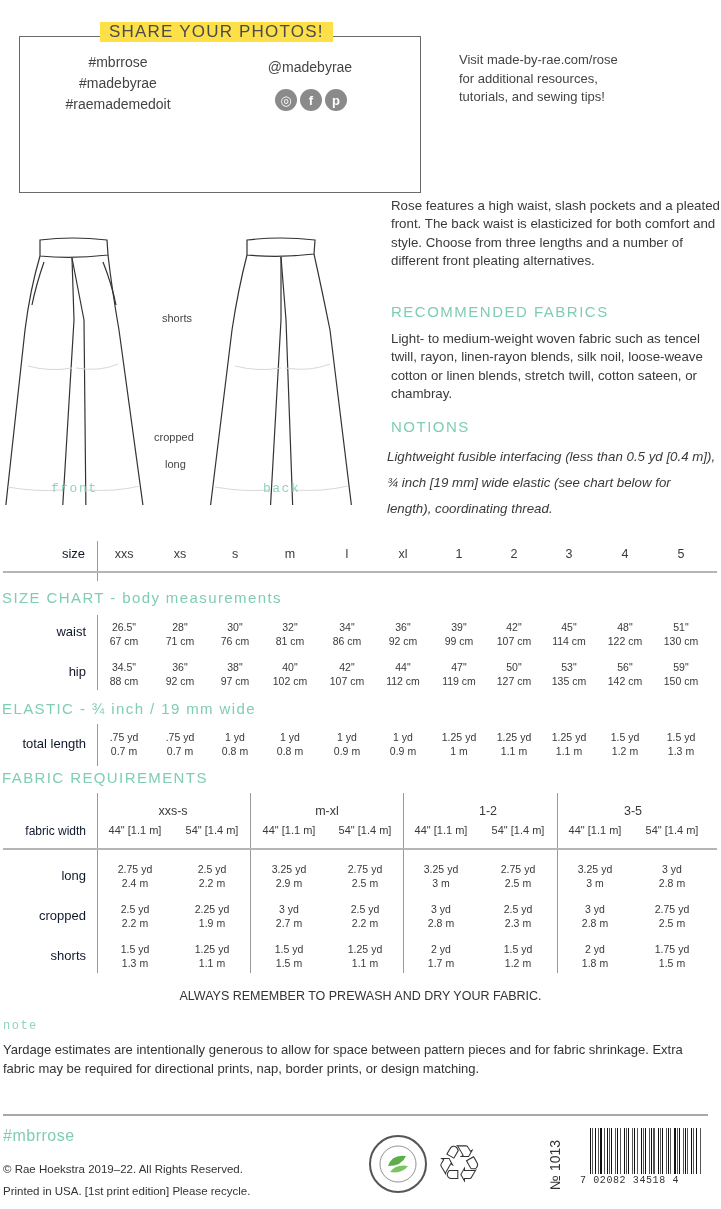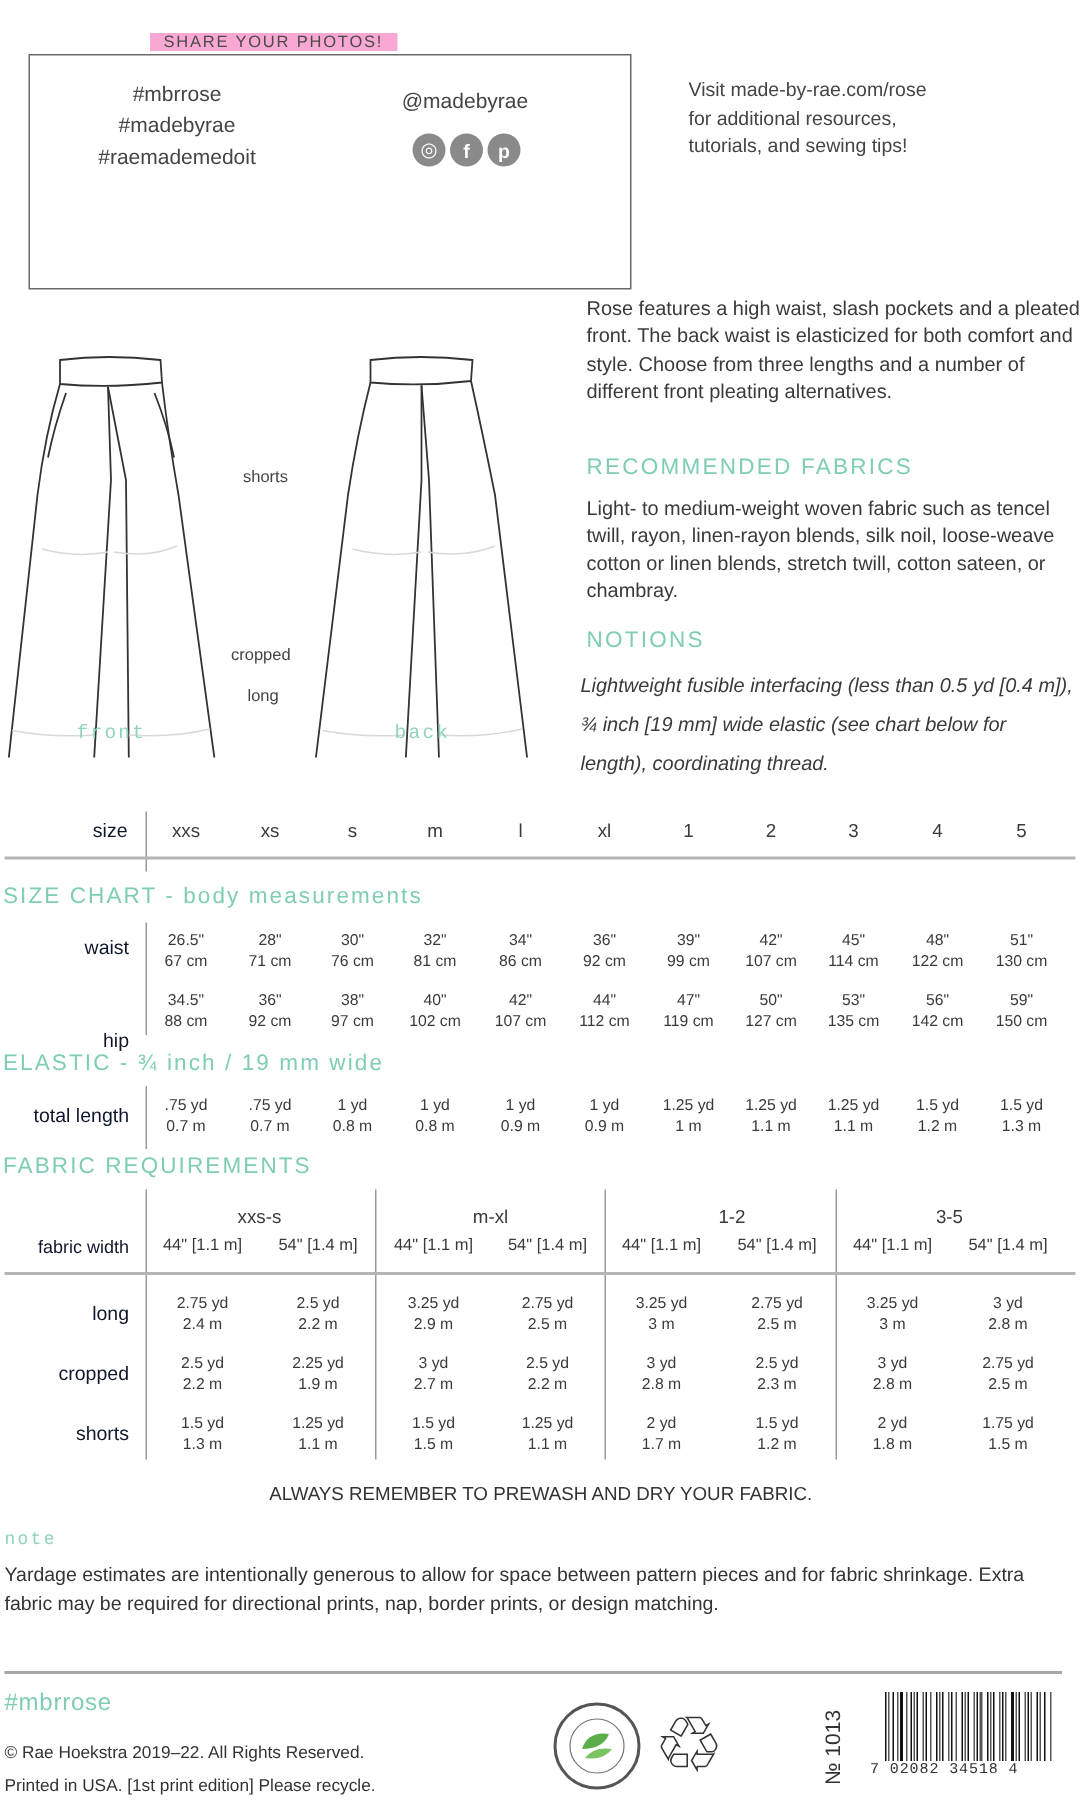--- a/index.html
+++ b/index.html
@@ -2,21 +2,21 @@
 <html><head>
 <meta charset="utf-8">
 <style>
   * { box-sizing: border-box; margin: 0; padding: 0; }
   html, body { width: 721px; height: 1209px; background: #ffffff; overflow: hidden; }
   body { position: relative; font-family: "Liberation Sans", "DejaVu Sans", sans-serif; color: #3a3a3a; }
   .abs { position: absolute; }
 
   
   .share-box { left: 19px; top: 36px; width: 402px; height: 157px; border: 1.5px solid #6a6a6a; }
-  .share-title { left: 100px; top: 22px; padding: 0 9px; background: #f9a8d4; font-size: 11px; letter-spacing: 1.2px; color: #4a4a4a; }
+  .share-title { left: 100px; top: 22px; padding: 0 9px; background: #fde047; font-size: 17px; letter-spacing: 1.2px; color: #4a4a4a; }
   .hashtags { left: 48px; top: 52px; width: 140px; text-align: center; font-size: 14px; line-height: 21px; color: #444; }
   .handle { left: 245px; top: 59px; width: 130px; text-align: center; font-size: 14px; color: #444; }
   .social { left: 275px; top: 89px; display: flex; gap: 3px; }
   .social span { width: 22px; height: 22px; border-radius: 50%; background: #8a8a8a; color: #fff; font-size: 13px; font-weight: bold; display: flex; align-items: center; justify-content: center; }
   .visit { left: 459px; top: 51px; width: 240px; font-size: 13px; line-height: 18.5px; color: #444; }
 
   
   .drawing { left: 0; top: 225px; width: 380px; height: 280px; }
   .lbl { font-size: 11px; color: #444; }
   .view-lbl { font-family: "Liberation Mono", "DejaVu Sans Mono", monospace; font-size: 13px; color: #8fd3bd; letter-spacing: 1.5px; }
@@ -128,21 +128,21 @@
   <div class="cell" style="left:681px;top:4px;">5</div>
 </div>
 <div class="vrule" style="left:97px;top:541px;height:40px;"></div>
 <div class="hrule" style="left:3px;top:571px;width:714px;"></div>
 
 <div class="sec-h" style="top:589px;">SIZE CHART - body measurements</div>
 <div class="vrule" style="left:97px;top:615px;height:75px;"></div>
 <div class="abs" style="left:0;top:624px;width:86px;height:20px;">
   <div class="rowlbl">waist</div>
 </div>
-<div class="abs" style="left:0;top:664px;width:86px;height:20px;margin-top:22px;">
+<div class="abs" style="left:0;top:664px;width:86px;height:20px;">
   <div class="rowlbl">hip</div>
 </div>
 <div id="size-chart-cells">
     <div class="two" style="left: 124px; top: 620px;">
       <div>26.5"</div>
       <div>67 cm</div>
     </div>
     <div class="two" style="left: 180px; top: 620px;">
       <div>28"</div>
       <div>71 cm</div>

